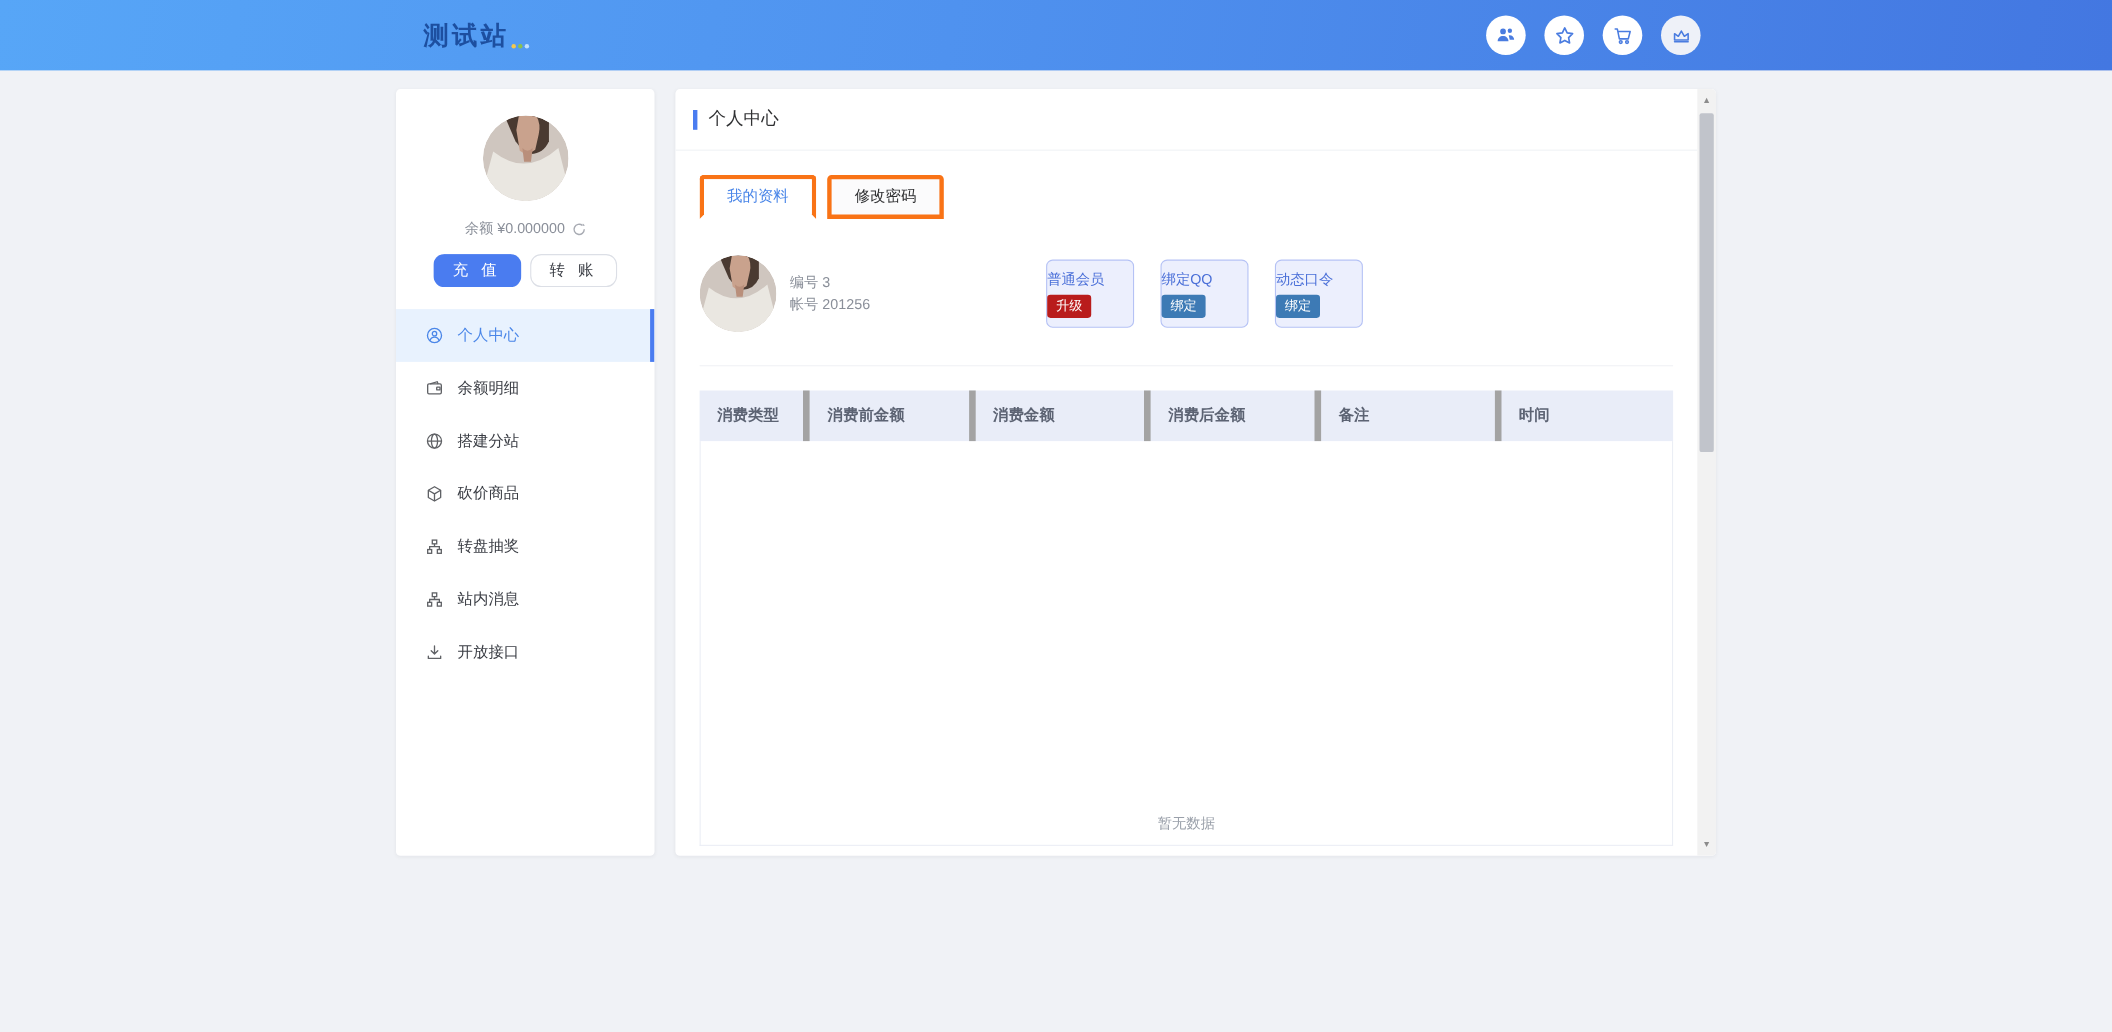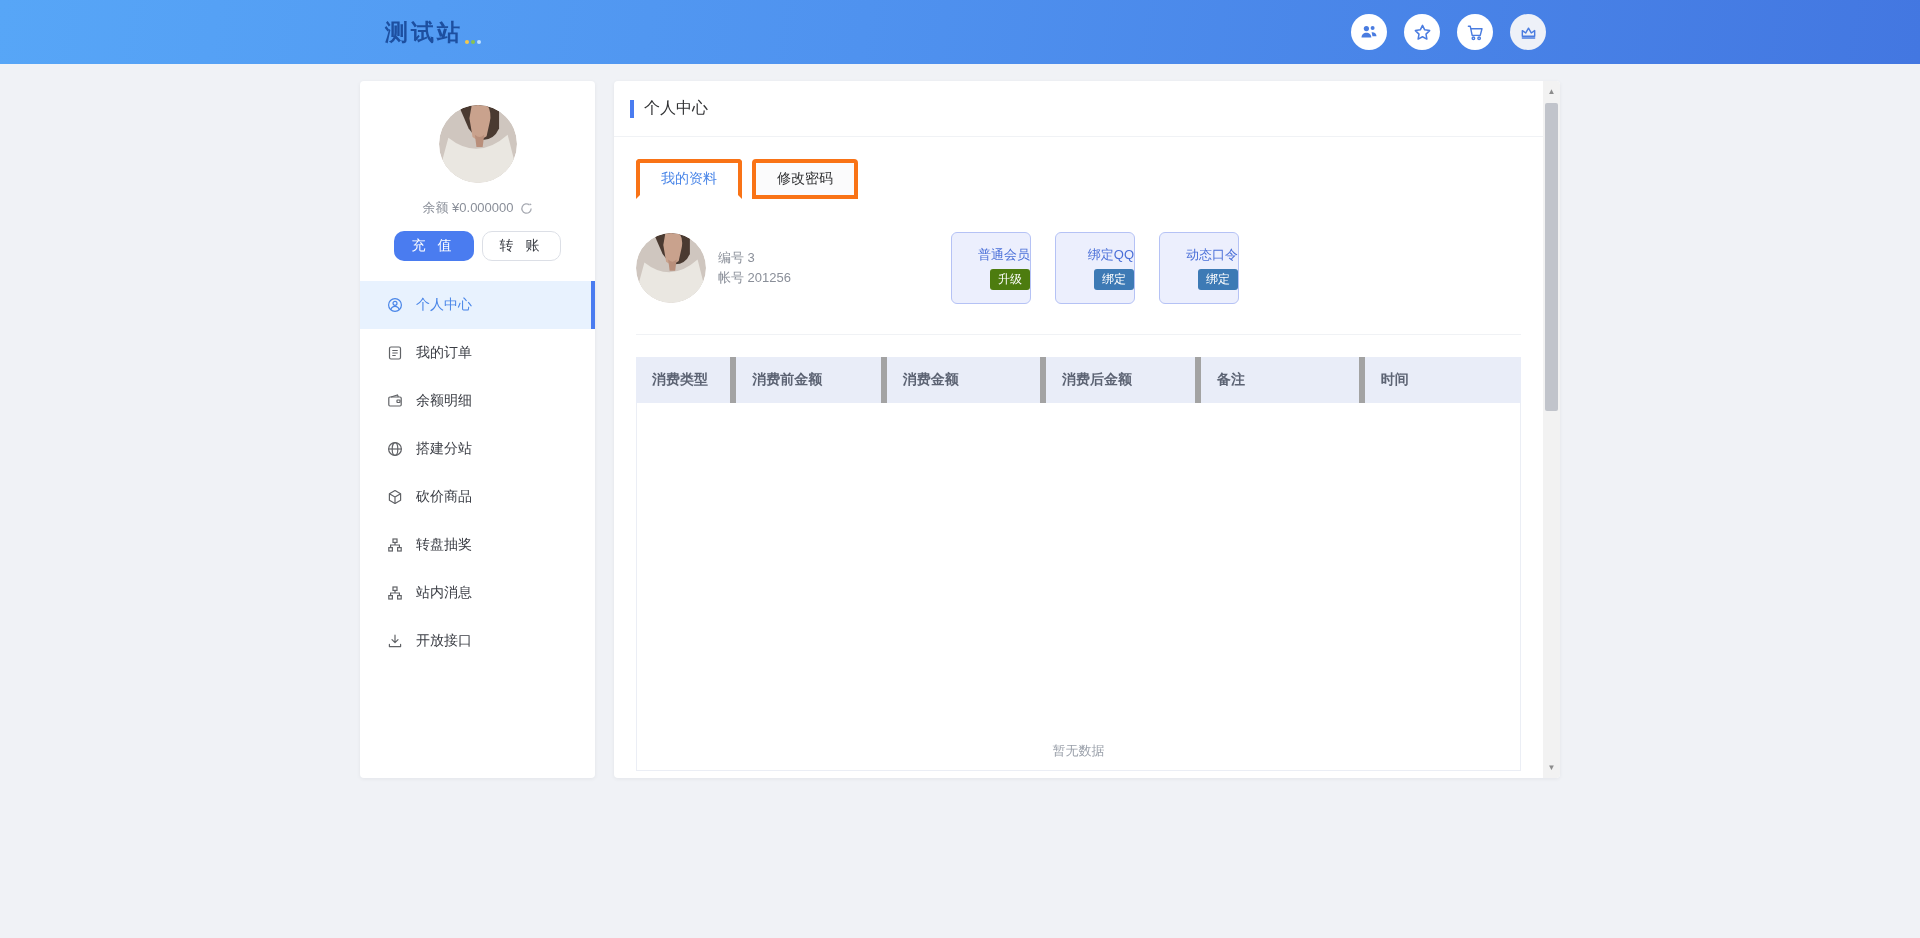--- a/index.html
+++ b/index.html
@@ -79,28 +79,28 @@
     height:40px; padding:0 21px; display:flex; align-items:center; font-size:14px;
     border:4px solid #f97316; border-radius:4px 4px 0 0; background:#fbfbfc; color:#303133;
     cursor:pointer;
   }
   .tab.active { background:#fff; color:#4a86e8; border-bottom-color:#fff; }
   .profile-row { margin-top:33px; display:flex; align-items:center; }
   .avatar-small { width:70px; height:70px; border-radius:50%; overflow:hidden; flex:none; }
   .profile-ids { margin-left:12px; font-size:13px; color:#8a8f99; line-height:20px; }
   .bind-cards { display:flex; gap:24px; margin-left:160px; }
   .bind-card {
-    width:80px; height:72px; border:1px solid #b5c2f5; background:#eceffd; border-radius:6px;
-    display:flex; flex-direction:column; align-items:flex-end; justify-content:center; gap:5px;
+    width:80px; height:62px; border:1px solid #b5c2f5; background:#eceffd; border-radius:6px;
+    display:flex; flex-direction:column; align-items:flex-start; justify-content:center; gap:5px;
   }
   .bind-title { font-size:13px; color:#4a6fd8; white-space:nowrap; }
   .bind-btn {
     font-size:12px; color:#fff; padding:2px 8px; border-radius:3px; cursor:pointer;
   }
-  .bind-btn.orange { background:#4d7c0f; }
+  .bind-btn.orange { background:#b91c1c; }
   .bind-btn.blue { background:#3d7ab5; }
   .divider { height:1px; background:#f0f2f5; margin-top:30px; }
   .table-wrap { margin-top:22px; }
   table { width:100%; border-collapse:collapse; table-layout:fixed; }
   th {
     background:#e9edf8; height:46px; text-align:left; padding:0 16px;
     font-size:14px; font-weight:bold; color:#5c6373; border-right:6px solid #a3a3a3;
   }
   th:last-child { border-right:none; }
   .table-body {
@@ -202,29 +202,20 @@
     <div class="menu">
       <div class="menu-item active">
         <span class="mi">
           <svg width="16" height="16" viewBox="0 0 16 16" fill="none" stroke="currentColor" stroke-width="1.2">
             <circle cx="8" cy="8" r="6.4"></circle>
               <circle cx="8" cy="6.3" r="2"></circle>
               <path d="M3.9 12.6c.6-2.2 2.2-3.2 4.1-3.2s3.5 1 4.1 3.2"></path>
           </svg>
         </span>
         <span>个人中心</span>
-      </div>
-      <div class="menu-item">
-        <span class="mi">
-          <svg width="16" height="16" viewBox="0 0 16 16" fill="none" stroke="currentColor" stroke-width="1.2">
-            <rect x="2.5" y="2" width="11" height="12" rx="1.5"></rect>
-              <path d="M5.3 5.5h5.4M5.3 8h5.4M5.3 10.5h3.4"></path>
-          </svg>
-        </span>
-        <span>我的订单</span>
       </div>
       <div class="menu-item">
         <span class="mi">
           <svg width="16" height="16" viewBox="0 0 16 16" fill="none" stroke="currentColor" stroke-width="1.2">
             <rect x="1.8" y="4" width="12.4" height="9" rx="1.2"></rect>
               <path d="M4 4l6.5-2 .8 2"></path>
               <rect x="10" y="7" width="3" height="2.5" rx="0.5"></rect>
           </svg>
         </span>
         <span>余额明细</span>

